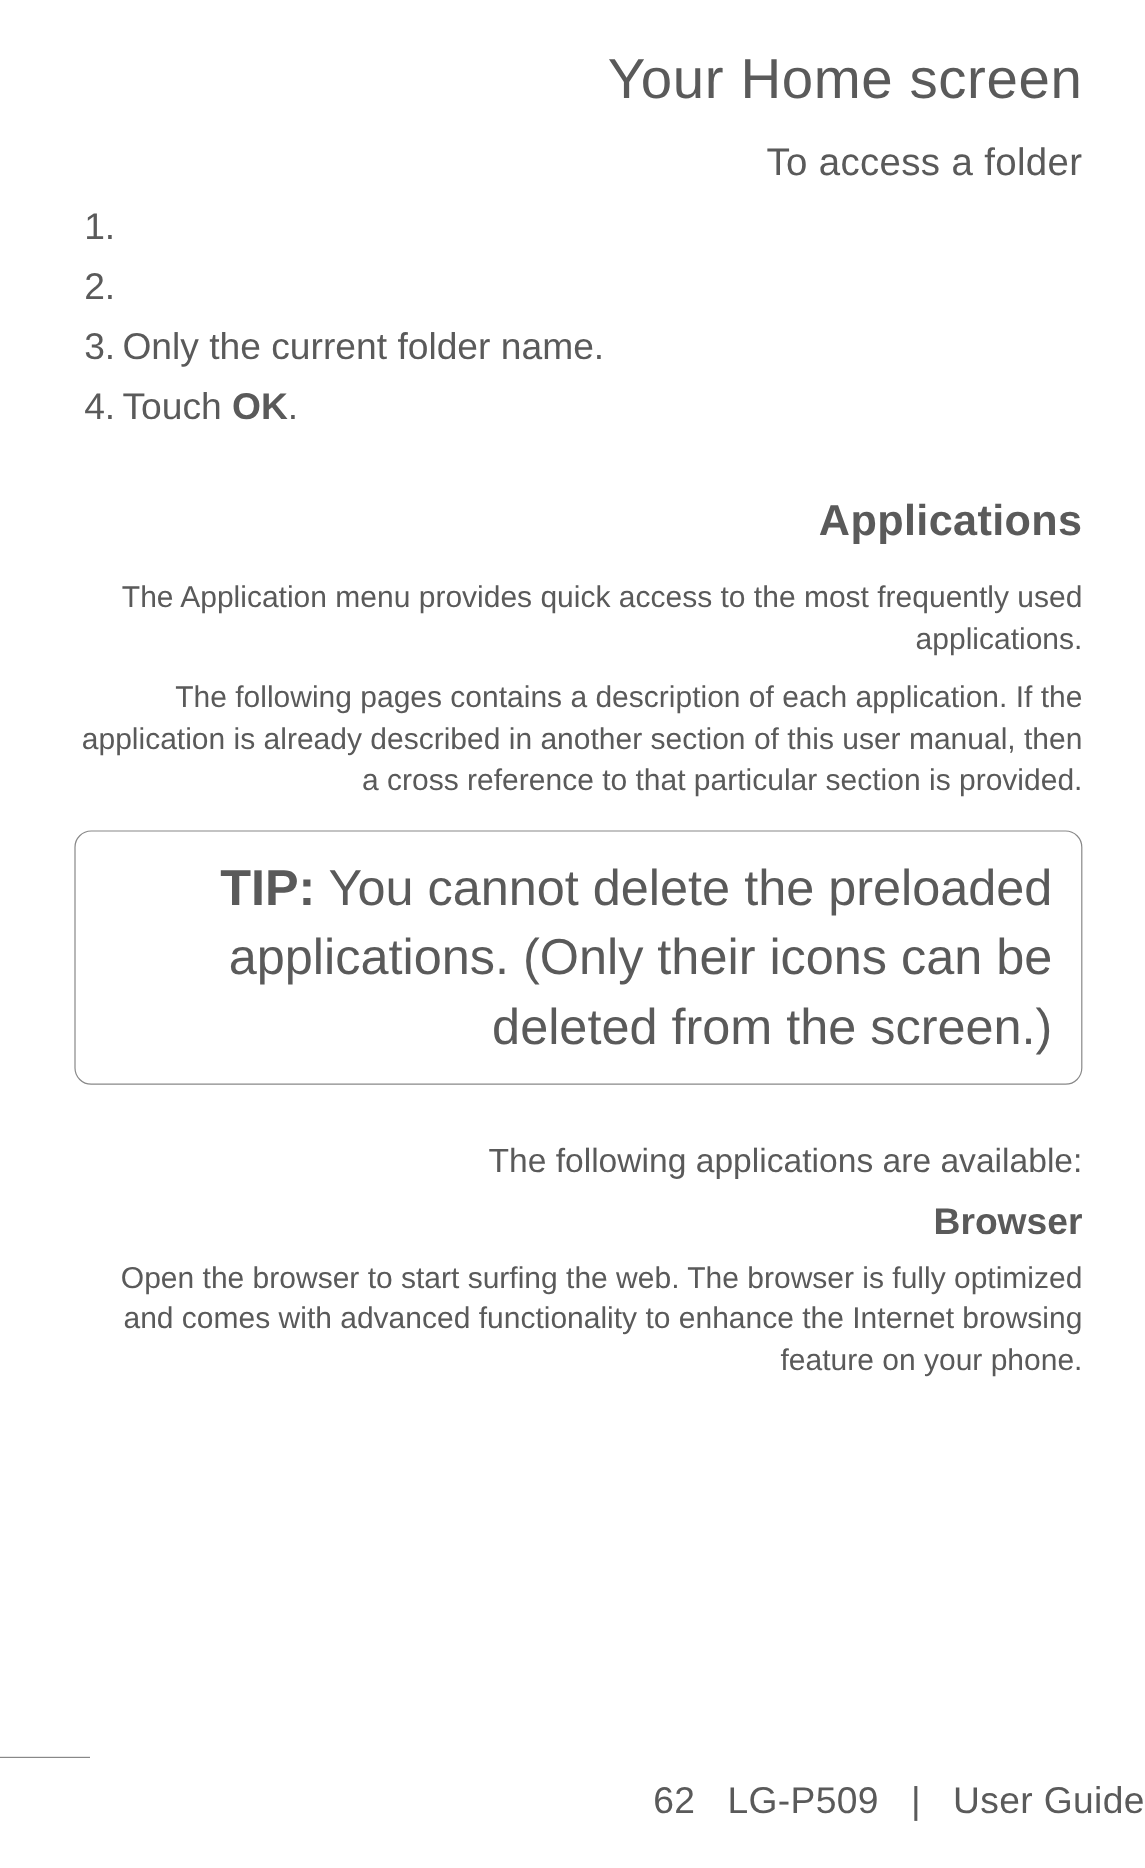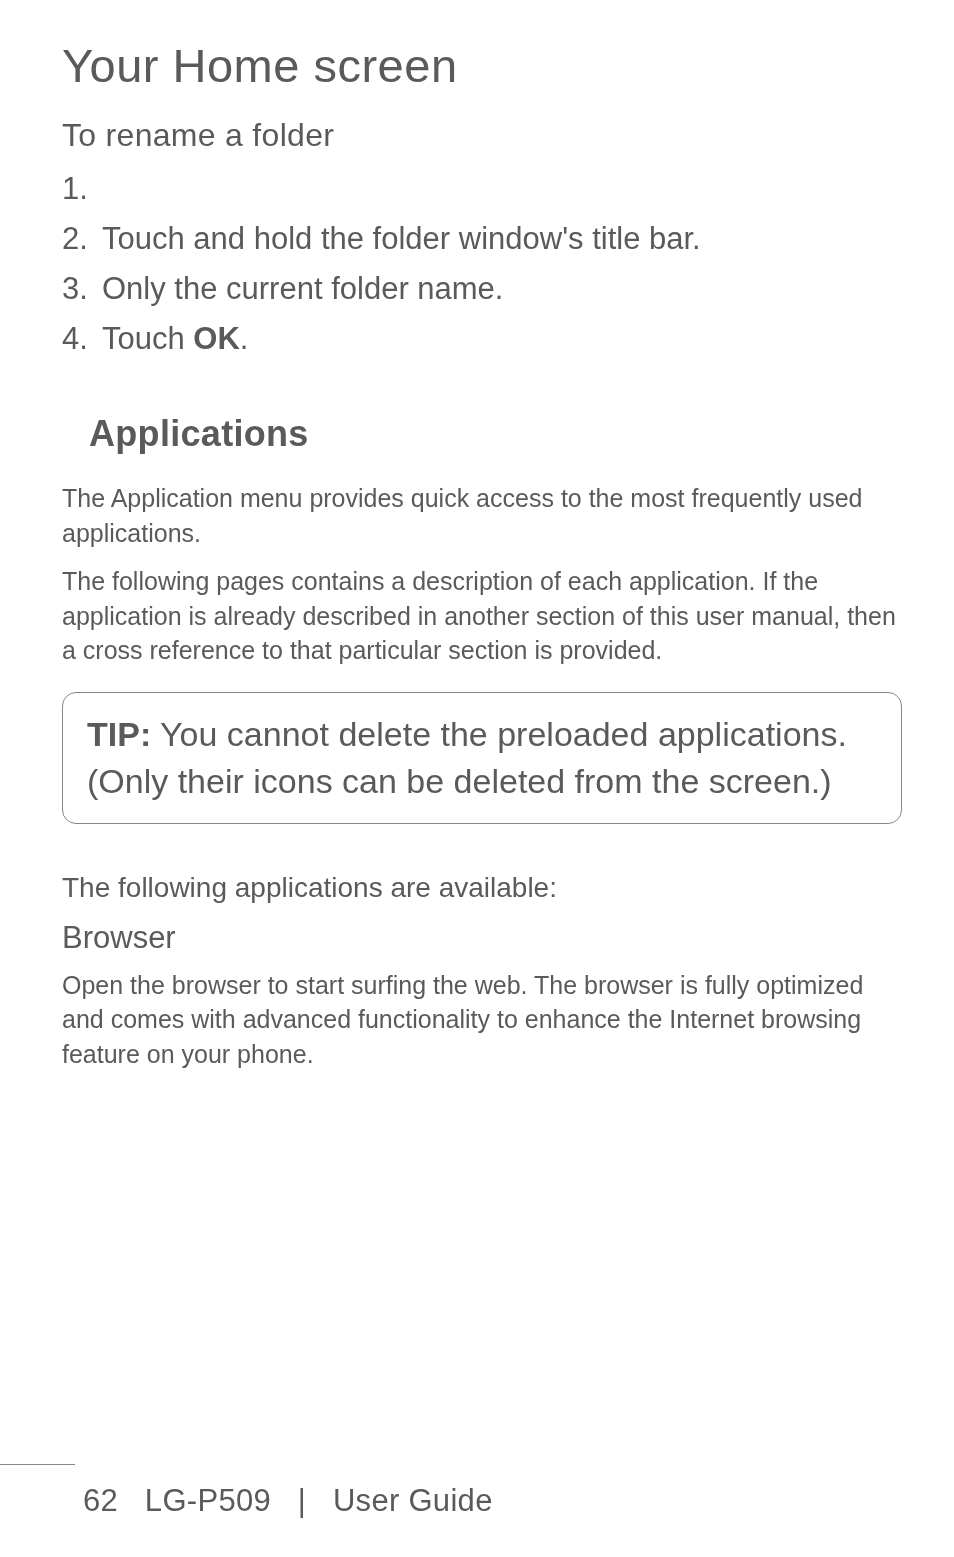--- a/index.html
+++ b/index.html
@@ -1,18 +1,19 @@
 <!DOCTYPE html>
 <html><head>
   <meta charset="utf-8">
   <style>
     * {
       margin: 0;
       padding: 0;
       box-sizing: border-box;
+      text-align: right;
     }
     body {
       width: 954px;
       height: 1557px;
       background: #ffffff;
       font-family: Arial, Helvetica, sans-serif;
       color: #5a5a5a;
       padding: 38px 52px 38px 62px;
       position: relative;
     }
@@ -71,31 +72,31 @@
       margin-bottom: 14px;
     }
     .tip-box {
       border: 1.5px solid #888;
       border-radius: 14px;
       padding: 18px 24px;
       margin-top: 24px;
       margin-bottom: 48px;
     }
     .tip-text {
-      font-size: 34px;
+      font-size: 42px;
       font-weight: 300;
       color: #5a5a5a;
       line-height: 1.38;
     }
     .tip-label {
       font-weight: 700;
     }
     .sub-bold {
       font-size: 31px;
-      font-weight: 400;
+      font-weight: 700;
       color: #5a5a5a;
       margin-bottom: 12px;
     }
     .footer {
       position: absolute;
       bottom: 38px;
       left: 0;
       width: 100%;
     }
     .footer-line {
@@ -115,29 +116,28 @@
       font-weight: 400;
       color: #5a5a5a;
       margin-bottom: 16px;
     }
   </style>
 </head>
 <body>
 
 <h1 class="page-title">Your Home screen</h1>
 
-<h2 class="subheading">To rename a folder</h2>
+<h2 class="subheading">To access a folder</h2>
 
 <div class="list">
   <div class="list-item">
     <span class="list-number first">1.</span>
   </div>
   <div class="list-item">
     <span class="list-number">2.</span>
-    <span class="list-text">Touch and hold the folder window's title bar.</span>
   </div>
   <div class="list-item">
     <span class="list-number">3.</span>
     <span class="list-text">Only the current folder name.</span>
   </div>
   <div class="list-item">
     <span class="list-number">4.</span>
     <span class="list-text">
       <span>Touch </span><span class="bold-inline">OK</span><span>.</span>
     </span>

